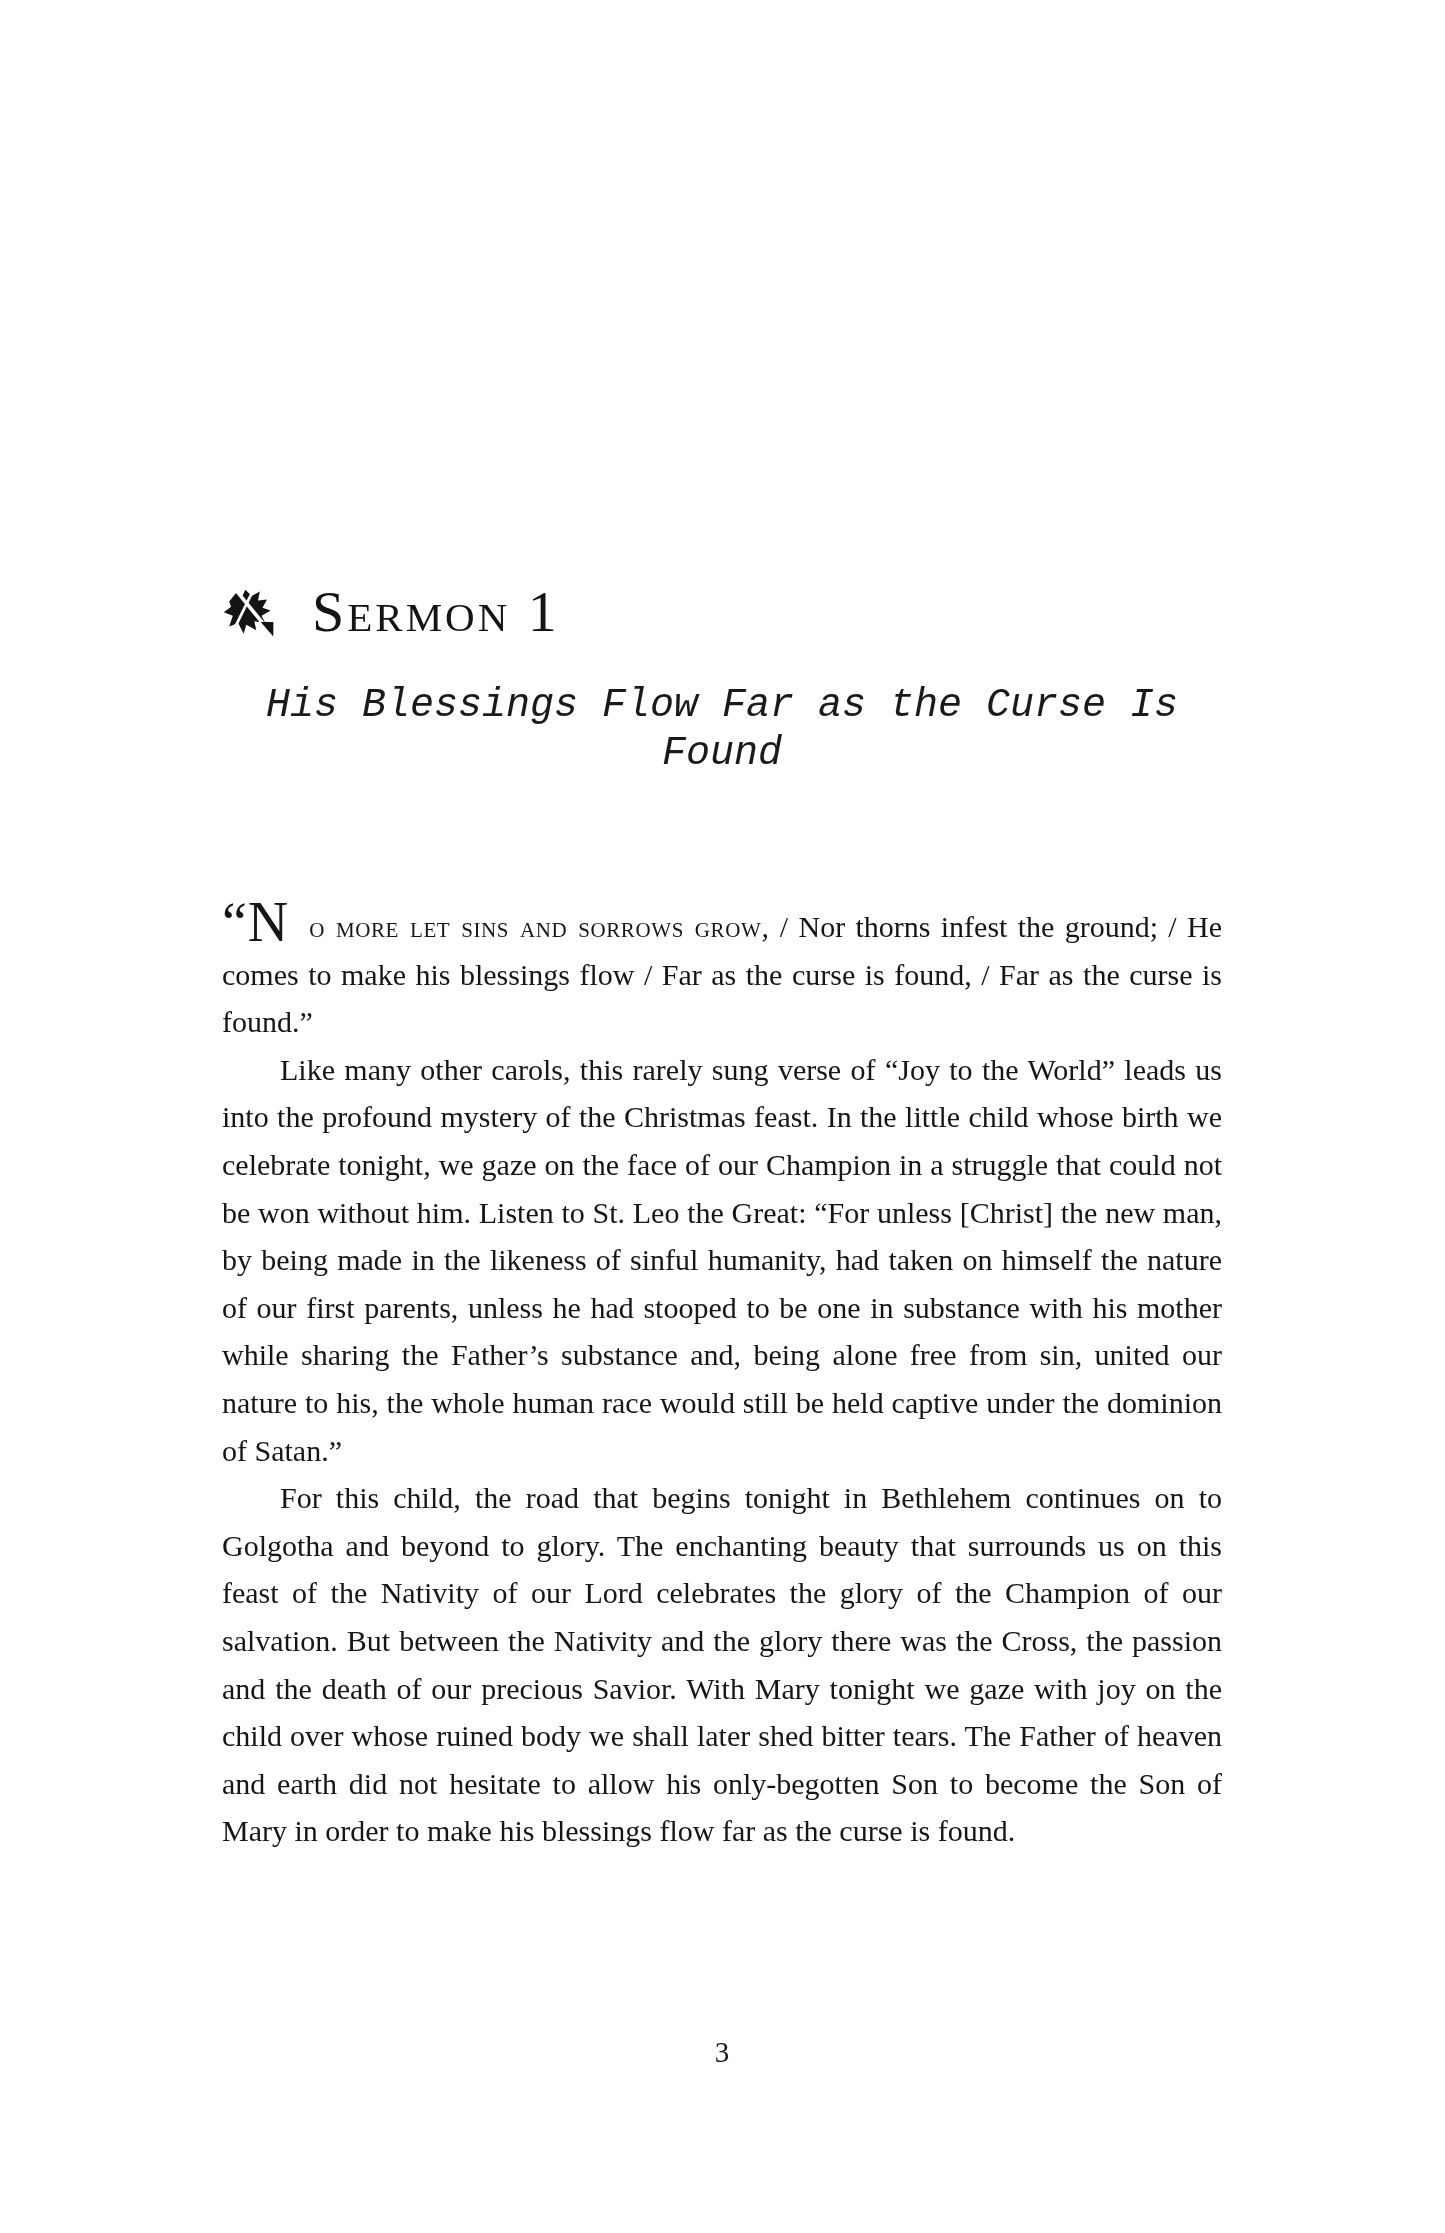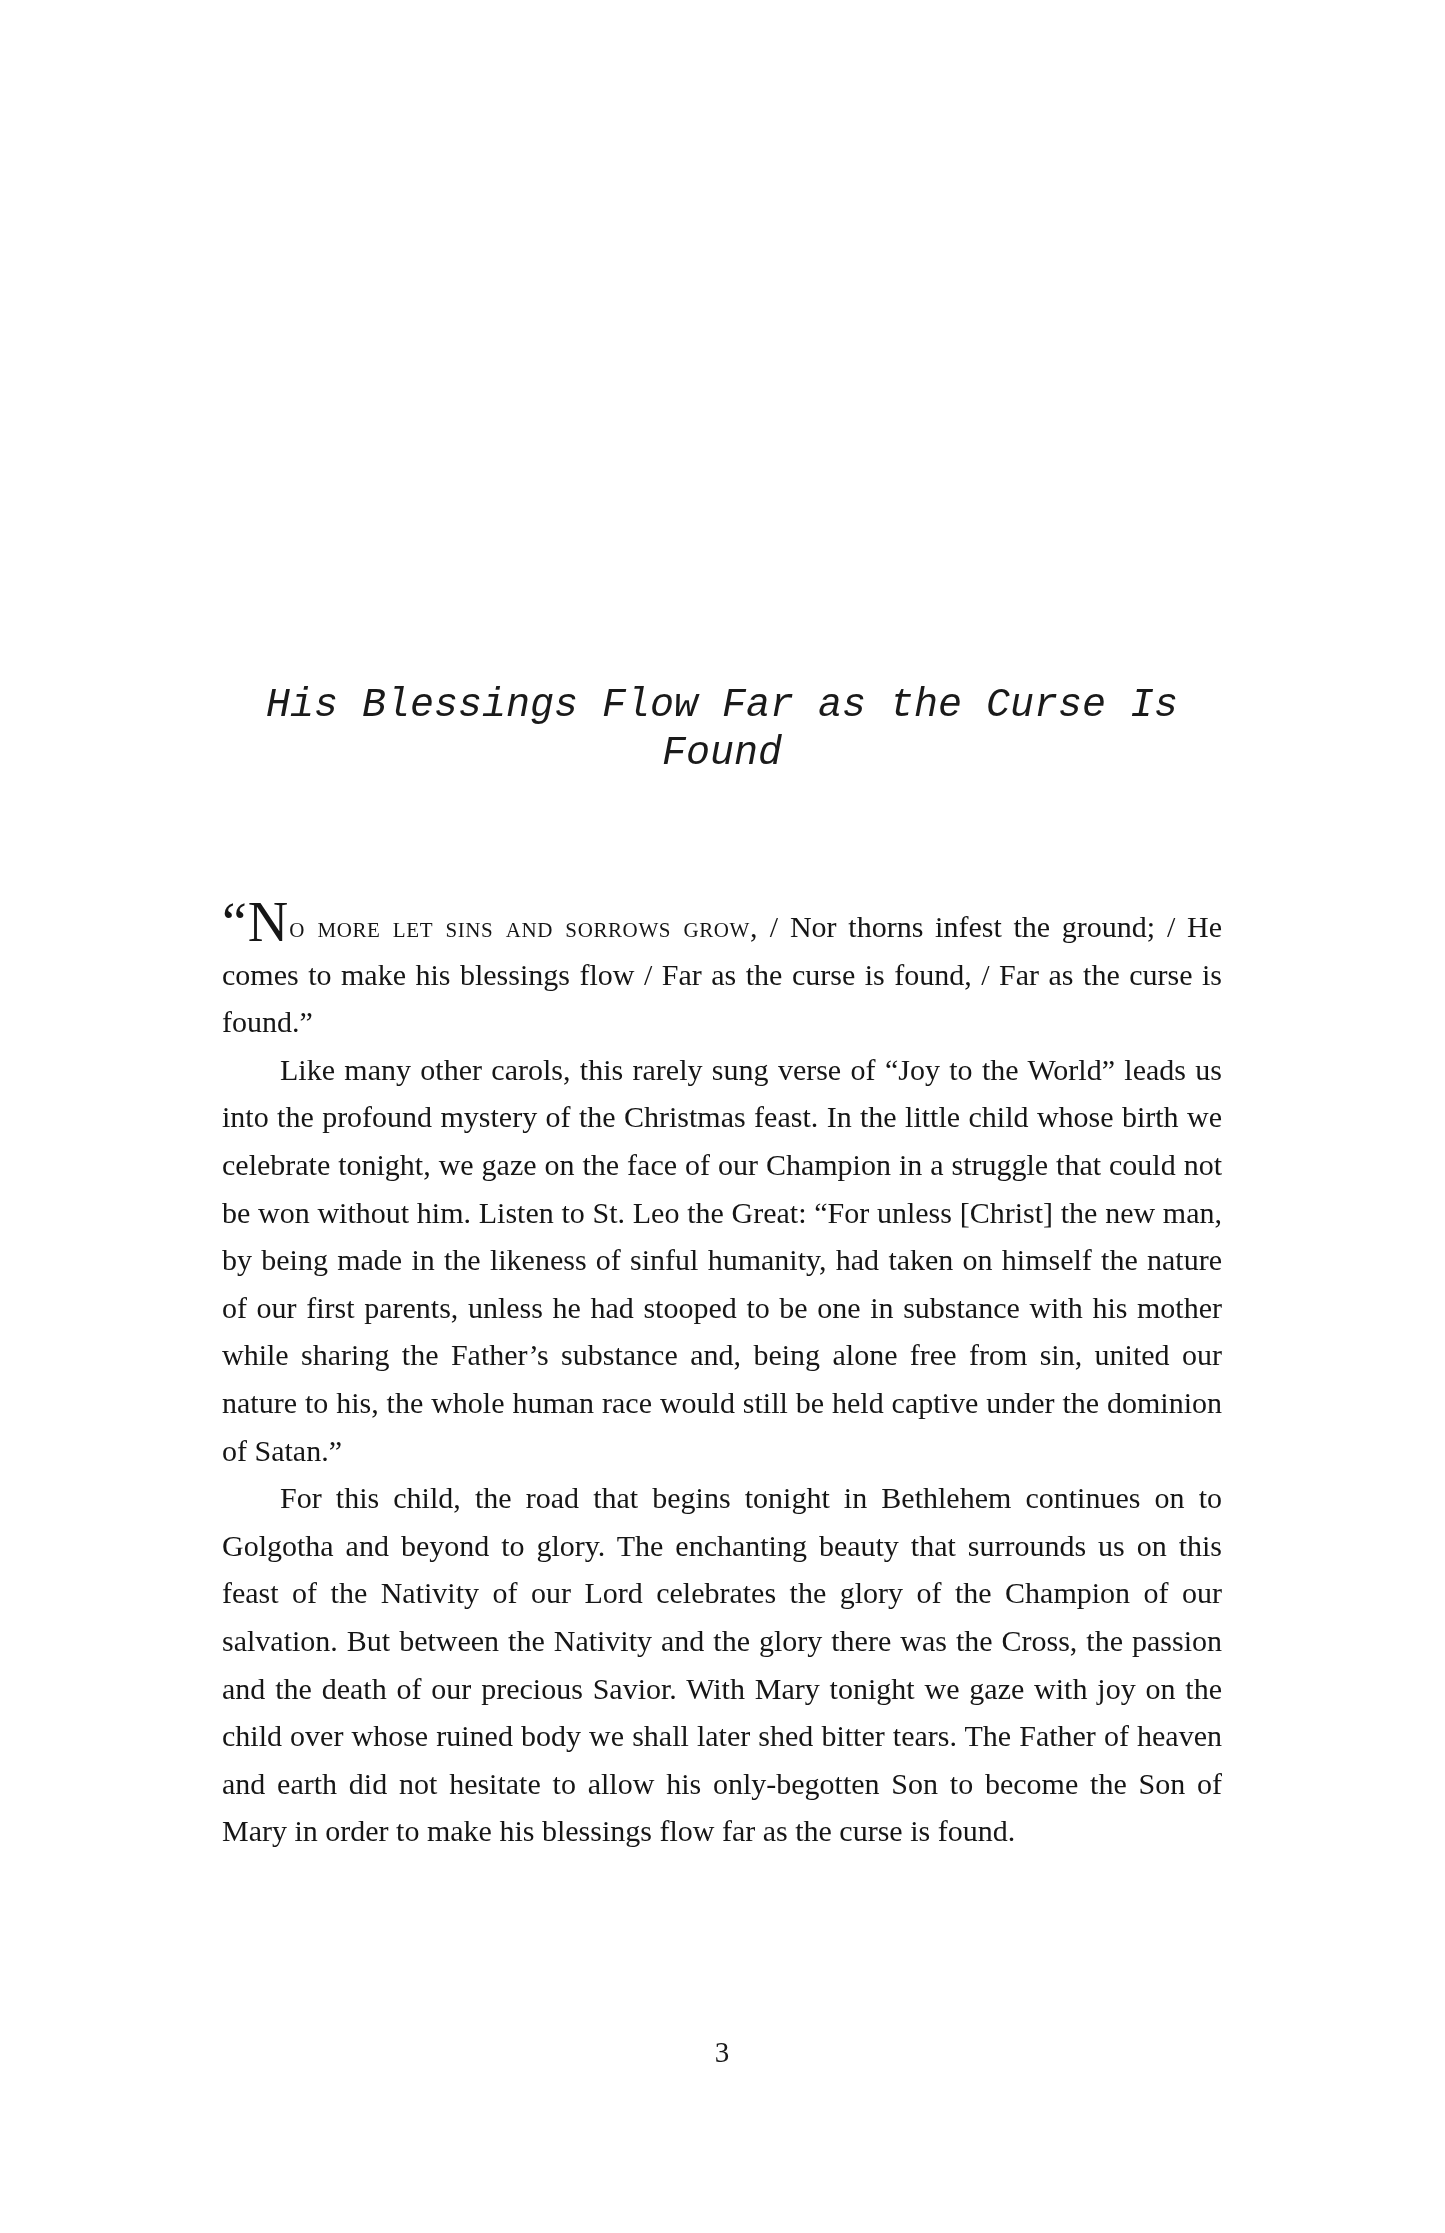--- a/index.html
+++ b/index.html
@@ -68,38 +68,48 @@
   }
   .opener {
     font-size: 56px;
     line-height: 1px;
     letter-spacing: 1px;
     vertical-align: -4px;
   }
   .sc {
     font-variant: small-caps;
     letter-spacing: 0.6px;
+    margin-left: 20px;
   }
   .em {
   }
   .page-number {
     position: absolute;
     top: 2036px;
     left: 222px;
     width: 1000px;
     text-align: center;
     font-size: 29px;
     color: #1a1a1a;
   }
 </style>
 </head>
 <body>
 
 <div class="page">
 
+  <div class="chapter-header">
+    <svg class="ornament" viewBox="0 0 60 56" xmlns="http://www.w3.org/2000/svg" aria-hidden="true">
+      <path fill="#141414" d="M8,14 L16,4 L22,9 L26,1 L33,8 L42,3 L40,13 L50,12 L45,21 L54,24 L44,30 L48,38 L36,36 L38,46 L27,40 L24,50 L18,38 L8,42 L12,30 L2,26 L10,20 Z"></path>
+      <line x1="15" y1="1" x2="55" y2="50" stroke="#ffffff" stroke-width="4"></line>
+      <line x1="35" y1="1" x2="13" y2="46" stroke="#ffffff" stroke-width="3"></line>
+      <path fill="#141414" d="M43,37 L57,37 L57,53 Z"></path>
+    </svg>
+    <div class="chapter-title">Sermon 1</div>
+  </div>
 
   <div class="chapter-subtitle">His Blessings Flow Far as the Curse Is Found</div>
 
   <div class="body-text">
     <p><span class="opener">“N</span><span class="sc">o more let sins and sorrows grow,</span><span> / Nor thorns infest the ground; / He comes to make his blessings flow / Far as the curse is found, / Far as the curse is found.”</span></p>
     <p class="para-indent"><span>Like many other carols, this rarely sung verse of “Joy to the World” leads us into the profound mystery of the Christmas feast. In the little child whose birth we celebrate tonight, we gaze on the face of our Champion in a struggle that could not be won without him. Listen to St. Leo the Great: “For unless [Christ] the new man, by being made </span><span class="em">in the likeness of sinful humanity</span><span>, had taken on himself the nature of our first parents, unless he had stooped to be one in substance with his mother while sharing the Father’s substance and, being alone free from sin, united our nature to his, the whole human race would still be held captive under the dominion of Satan.”</span></p>
     <p class="para-indent">For this child, the road that begins tonight in Bethlehem continues on to Golgotha and beyond to glory. The enchanting beauty that surrounds us on this feast of the Nativity of our Lord celebrates the glory of the Champion of our salvation. But between the Nativity and the glory there was the Cross, the passion and the death of our precious Savior. With Mary tonight we gaze with joy on the child over whose ruined body we shall later shed bitter tears. The Father of heaven and earth did not hesitate to allow his only-begotten Son to become the Son of Mary in order to make his blessings flow far as the curse is found.</p>
   </div>
 
   <div class="page-number">3</div>

